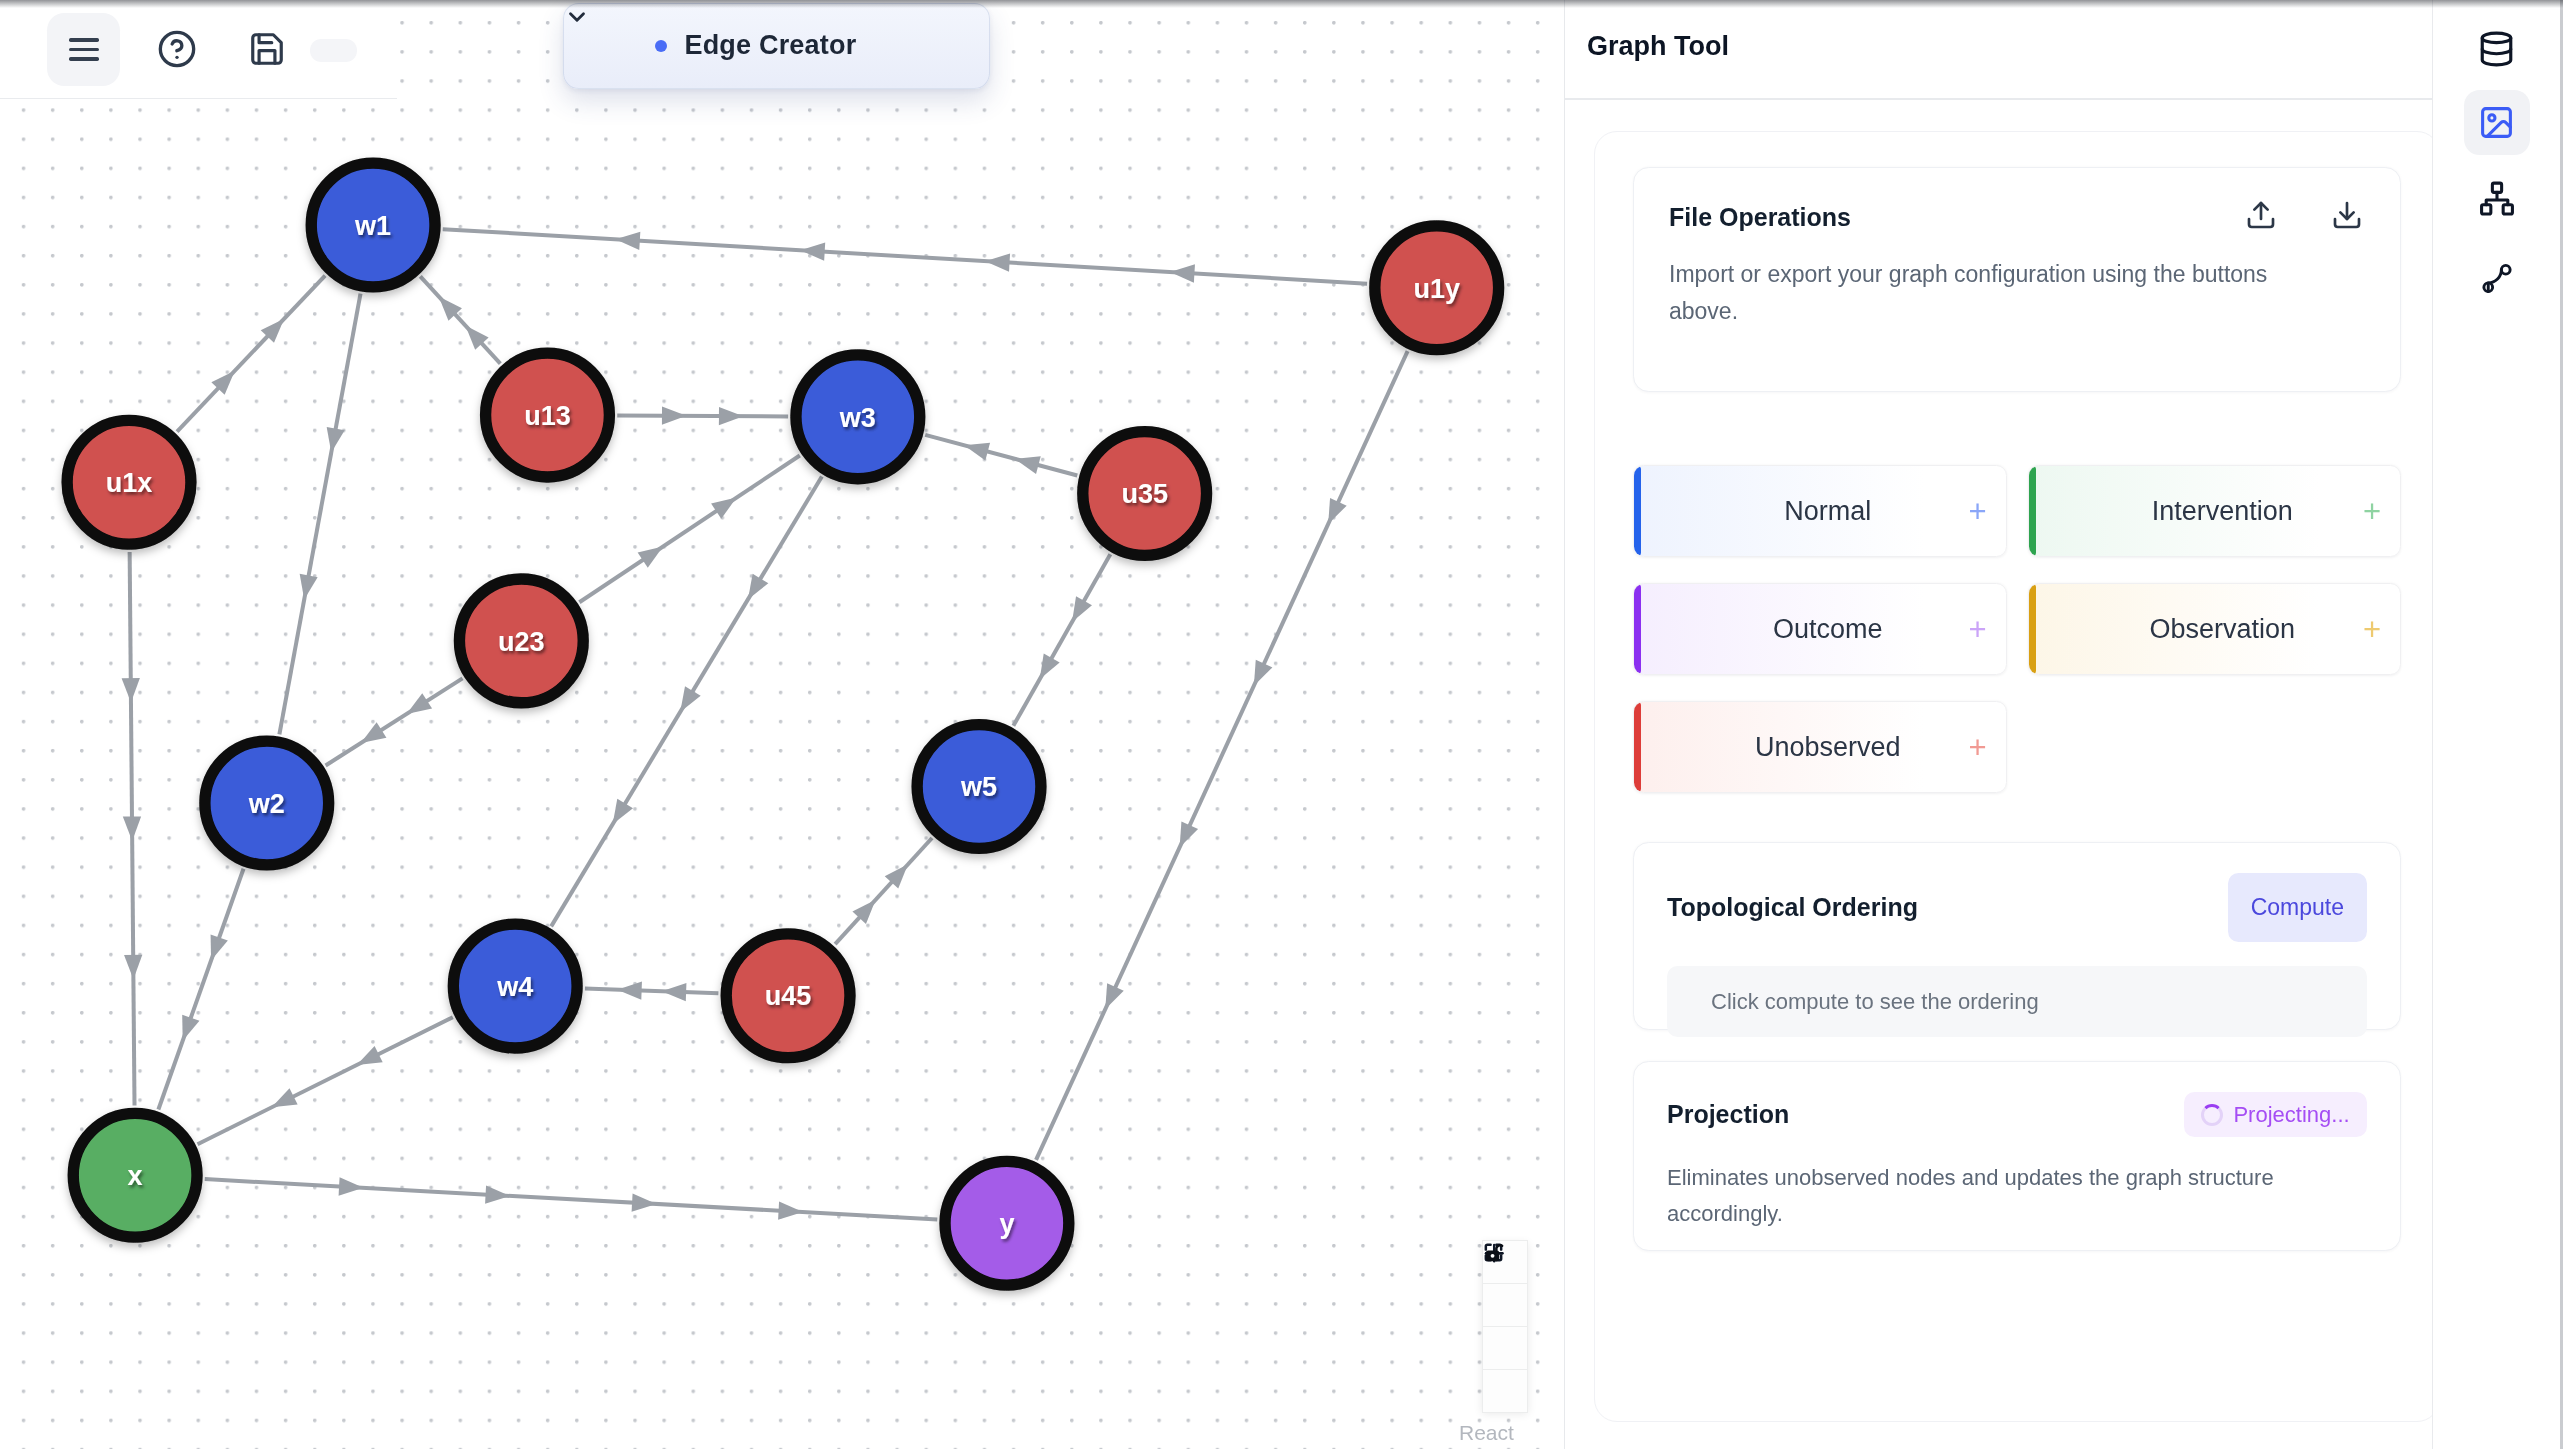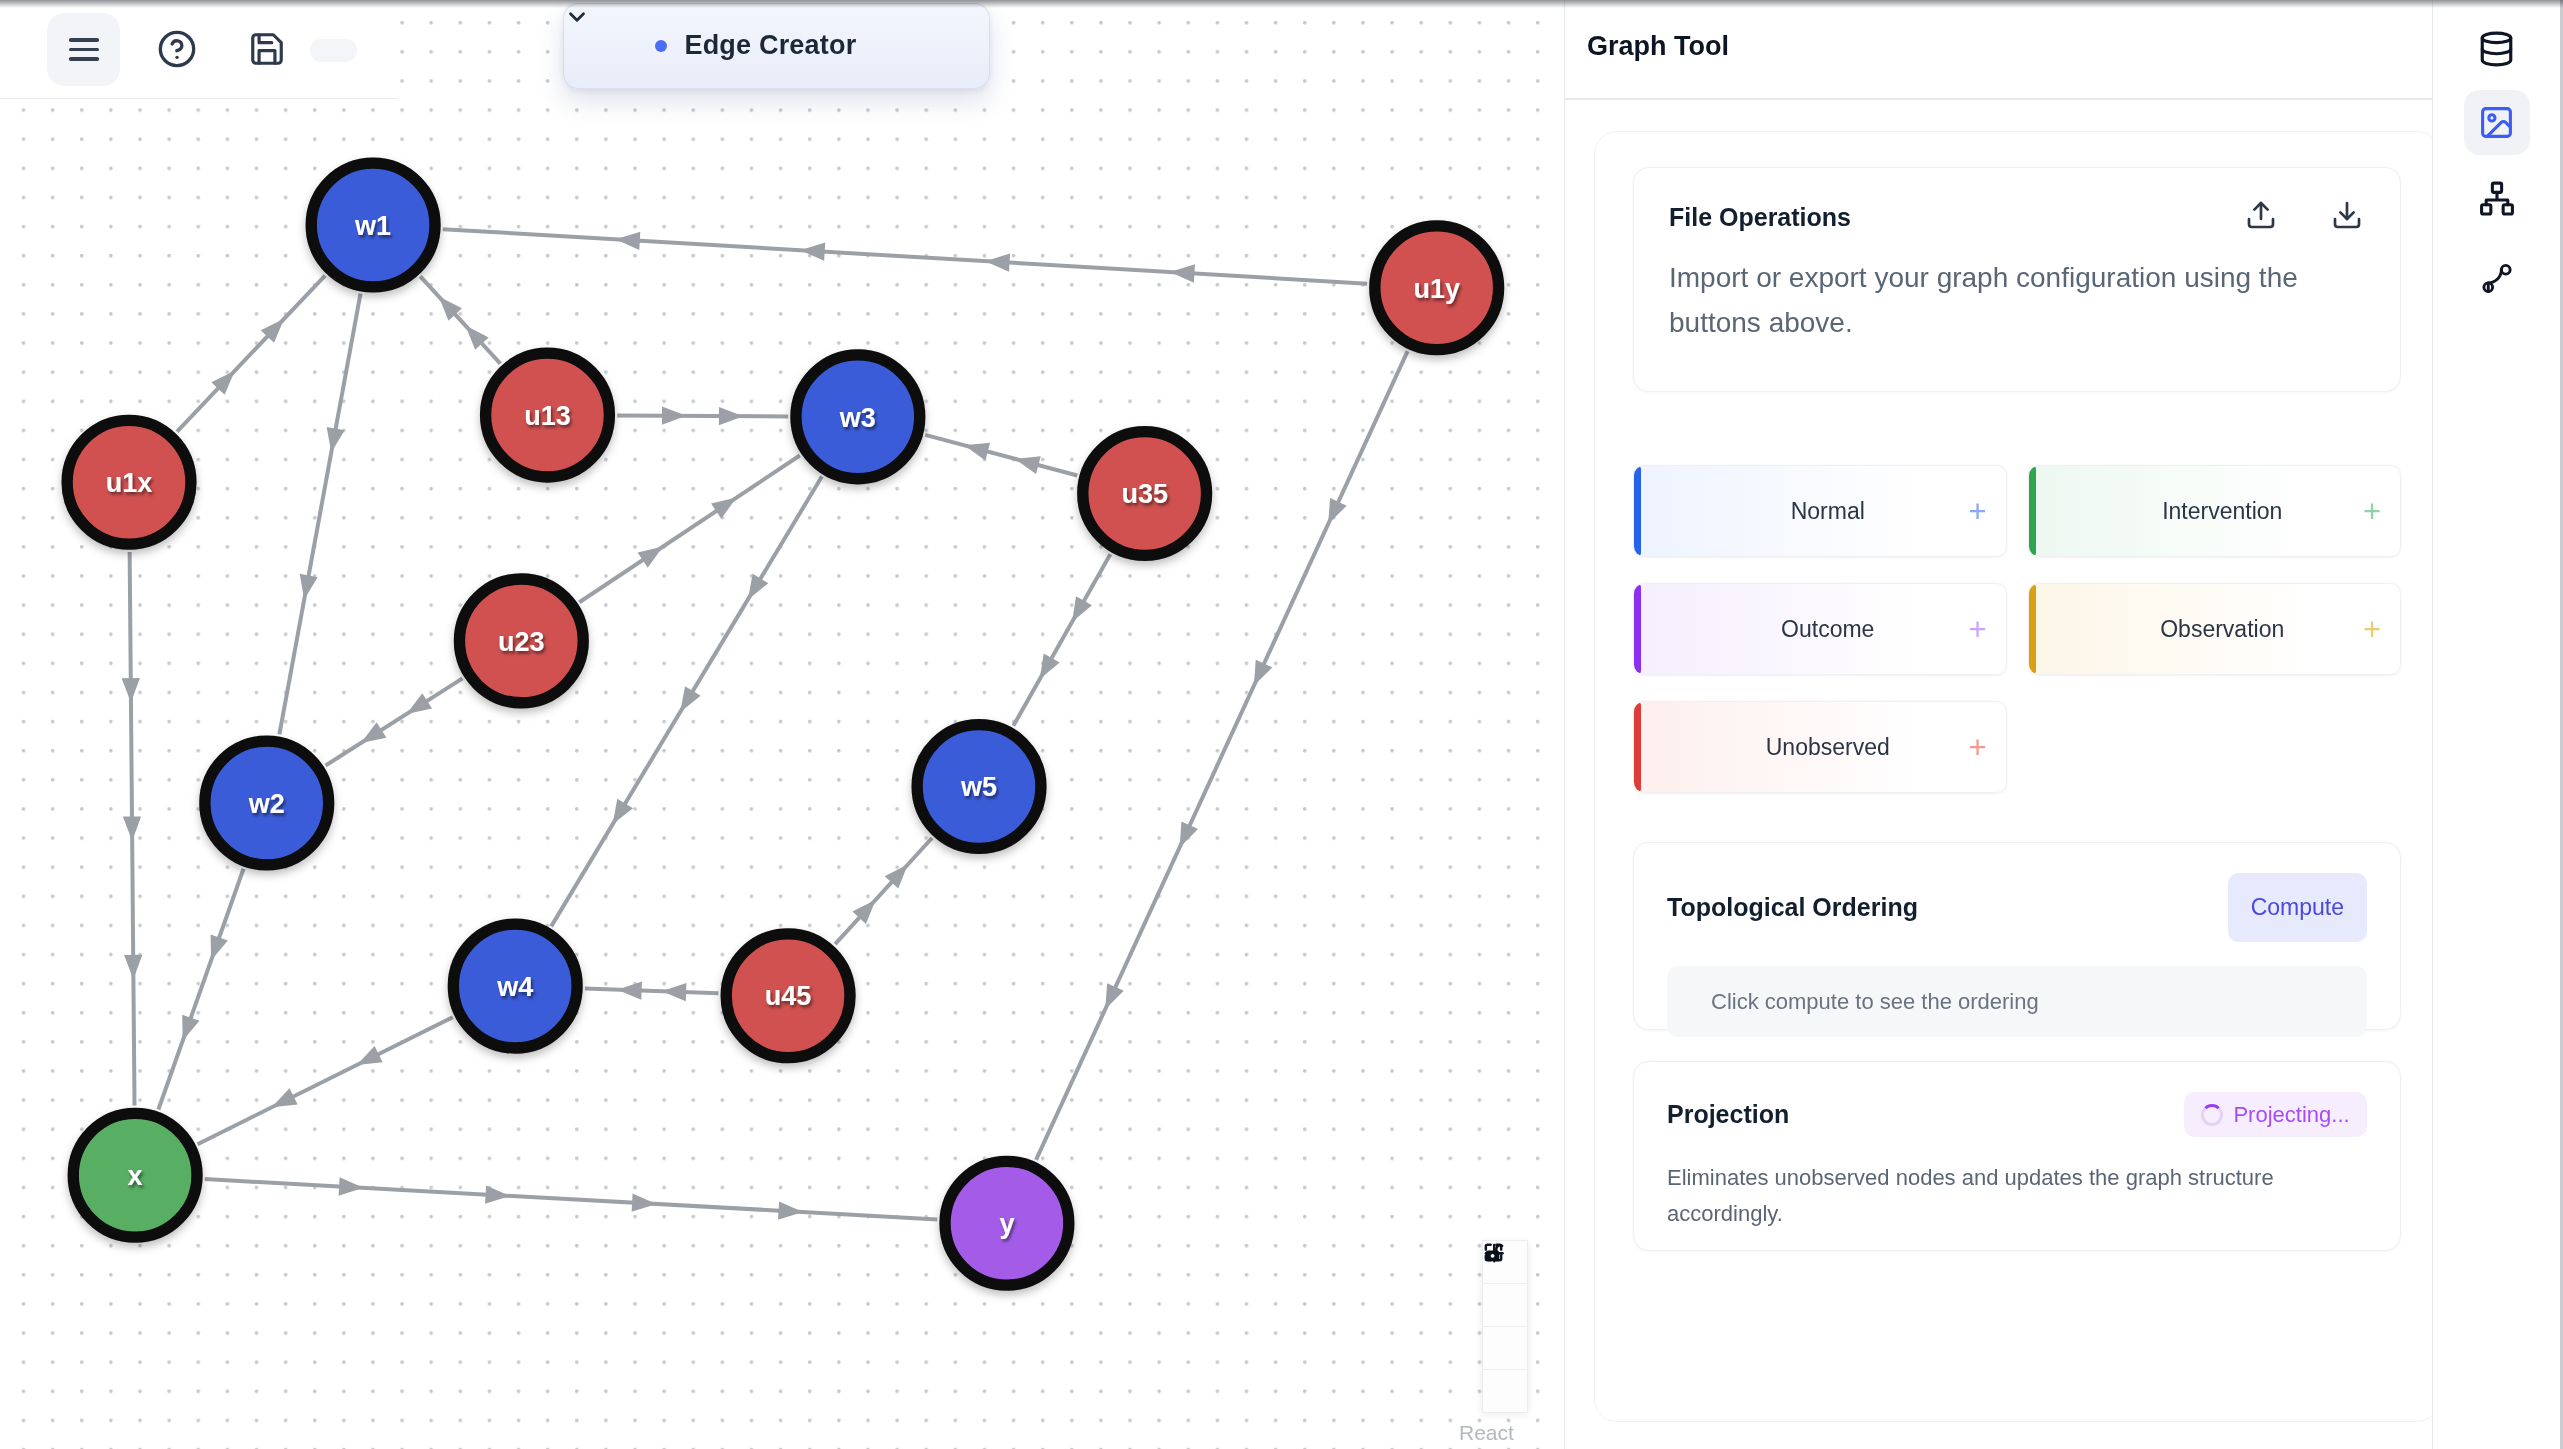--- a/index.html
+++ b/index.html
@@ -48,30 +48,30 @@
     border-left:1.7px solid #e7e9ec; }
   .panel-title { position:absolute; left:22px; top:31px; font-size:27px; font-weight:700; color:#0c1524; }
   .panel-divider { position:absolute; left:0; top:98px; width:100%; height:1.7px; background:#e8eaed; }
   .outer-card { position:absolute; left:29px; top:131px; width:846px; height:1291px; border-radius:23px;
     border:1.7px solid #f0f1f5; background:#fff; padding:35px 38px; }
 
   .card { border:1.7px solid #eef0f4; border-radius:15.7px; background:#fff;
     box-shadow:0 0.9px 2.6px rgba(16,24,40,.04); position:relative; }
   .fileops-card { height:225px; padding:35px; }
   .card-title { font-size:25px; font-weight:700; color:#131f2e; }
-  .fileops-desc { margin-top:24.4px; font-size:28px; color:#5b6675; line-height:1.6; width:663px; }
+  .fileops-desc { margin-top:24.4px; font-size:23px; color:#5b6675; line-height:1.6; width:663px; }
   .fileops-actions { position:absolute; top:31px; right:37px; display:flex; gap:54px; }
   .fileops-actions button { background:none; border:none; cursor:pointer; display:flex; }
 
   .ntype-grid { margin-top:73px; display:grid; grid-template-columns:1fr 1fr; column-gap:21px; row-gap:26px; }
   .ntype { position:relative; height:92px; border-radius:10.5px; border:0.9px solid #f0f0f2;
     box-shadow:0 0.9px 2.6px rgba(16,24,40,.06); cursor:pointer; overflow:hidden; }
   .ntype .bar { position:absolute; left:0; top:0; bottom:0; width:7px; border-radius:5.2px; }
   .ntype .lbl { position:absolute; left:16px; right:0; top:50%; transform:translateY(-50%);
-    text-align:center; font-size:23px; font-weight:500; color:#2b3545; }
+    text-align:center; font-size:27px; font-weight:500; color:#2b3545; }
   .ntype .plus { position:absolute; right:19px; top:50%; transform:translateY(-50%);
     font-size:31px; font-weight:300; line-height:1; }
 
   .topo-card { margin-top:49px; height:188px; padding:30px 33px; }
   .card-head { display:flex; align-items:center; justify-content:space-between; }
   .compute-btn { background:#e7e9fd; color:#4b48dd; border:none; border-radius:10.5px;
     font-size:23px; padding:21px 23px; cursor:pointer; font-family:inherit; }
   .topo-result { margin-top:24.4px; height:71px; background:#f6f7f9; border-radius:10.5px;
     display:flex; align-items:center; padding-left:21px; }
   .topo-result span { font-size:22px; color:#6a737f;margin-left:23px; }

